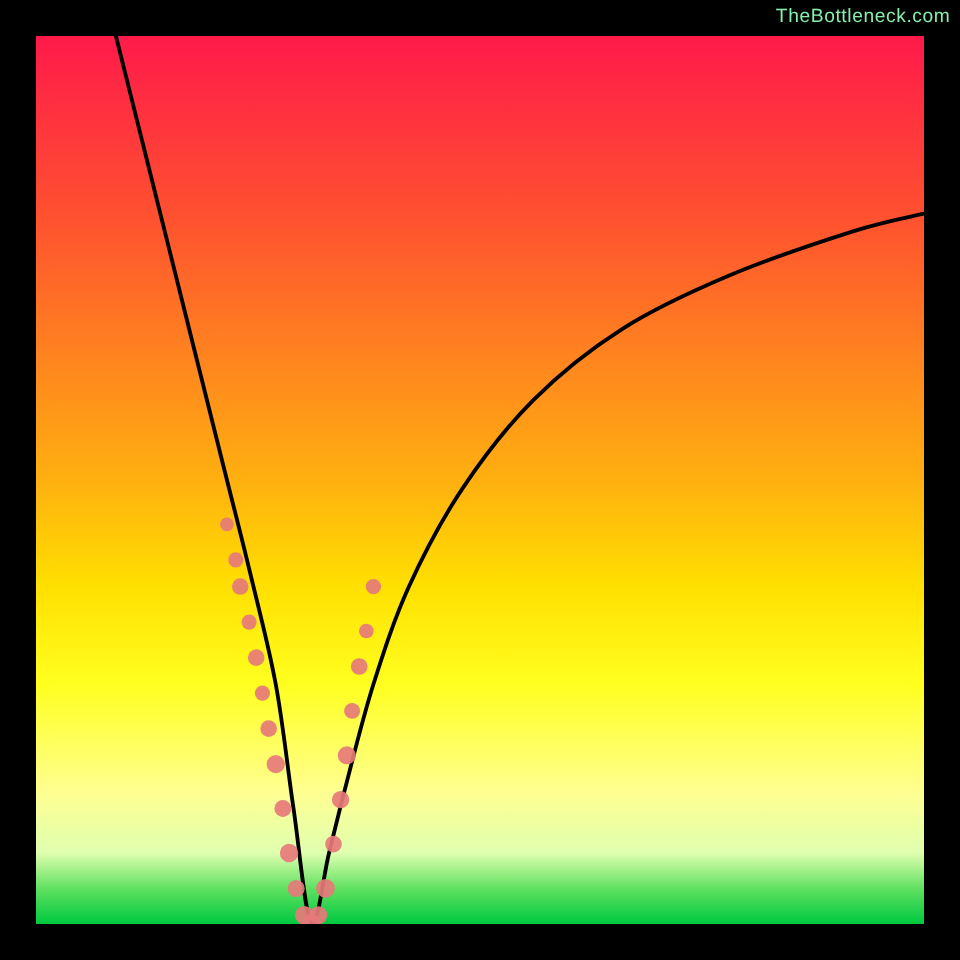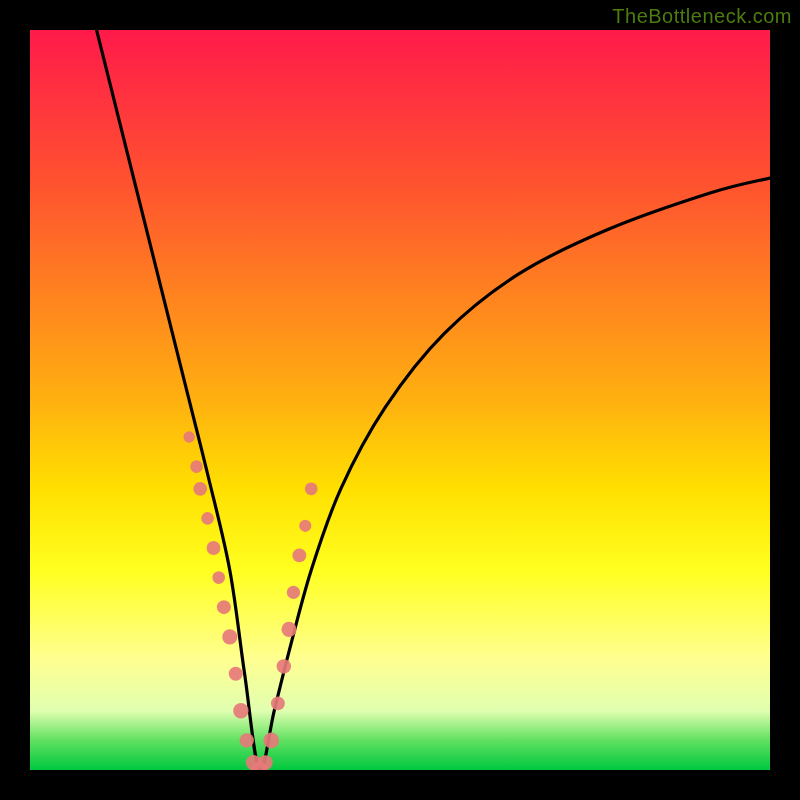--- a/index.html
+++ b/index.html
@@ -33,22 +33,22 @@
       #ffff20 73%,
       #ffff90 85%,
       #e0ffb0 92%,
       #60e060 96%,
       #00c840 100%);
   }
   .watermark {
     position: absolute;
     top: 5px;
     right: 8px;
-    color: #4d7c0f;
-    font-size: 20px;
+    color: #86efac;
+    font-size: 16px;
     font-weight: 500;
     letter-spacing: 0.5px;
     z-index: 20;
     text-align: center;
   }
   svg.curve {
     position: absolute;
     left: 0;
     top: 0;
     width: 740px;

